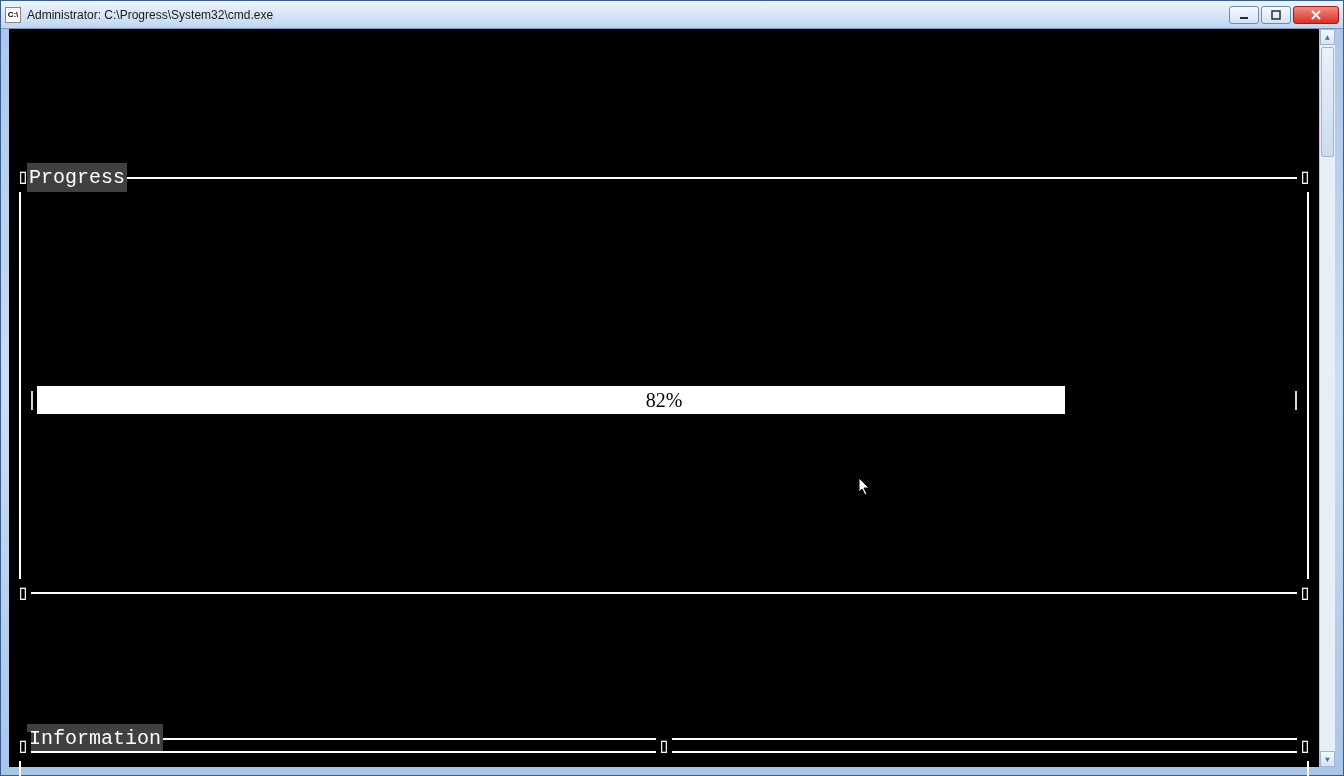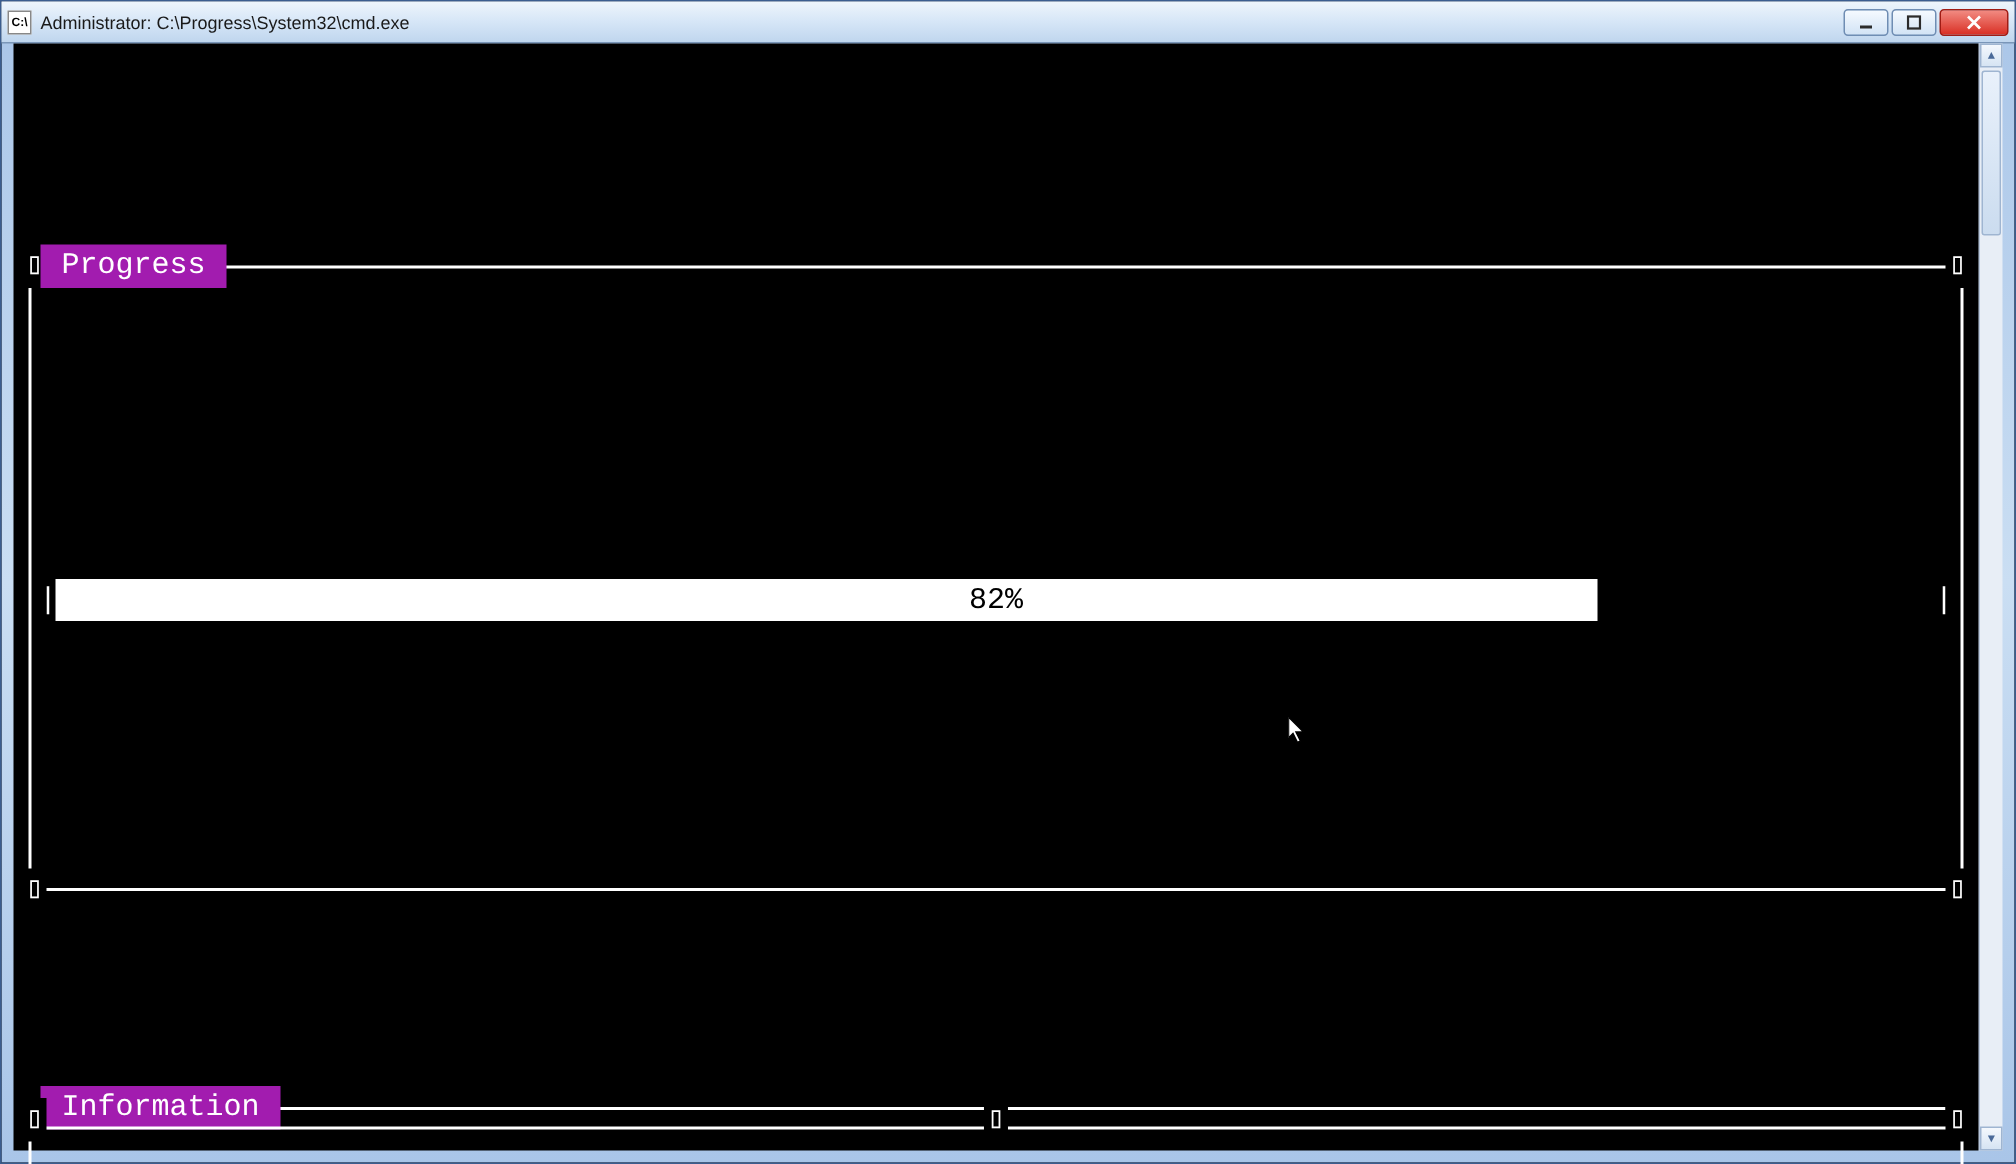--- a/index.html
+++ b/index.html
@@ -80,22 +80,22 @@
 
   
   .panel {
     position: relative;
     border: 2px solid #fff;
     margin-top: 14px;
   }
   .panel .legend {
     position: absolute;
     top: -16px; left: 6px;
-    background: #a21caf;
-    padding: 0 14px;
+    background: #404040;
+    padding: 0 2px;
     white-space: pre;
   }
   .panel .corner-glyph {
     position:absolute; background:#000; padding:0 2px;
   }
   .cgl-tl{ top:-16px; left:-6px;} .cgl-tr{ top:-16px; right:-6px;}
   .cgl-bl{ bottom:-16px; left:-6px;} .cgl-br{ bottom:-16px; right:-6px;}
 
   .progress-body { padding: 4px 6px 4px 6px; }
   .progress-bar-wrap { display:flex; align-items:stretch; height:28px; }
@@ -103,21 +103,21 @@
   .progress-track {
     flex:1; height:28px; position:relative;
   }
   .progress-fill {
     position:absolute; left:0; top:0; bottom:0;
     background:#fff;
   }
   .progress-text {
     position:absolute; left:0; right:0; top:0; bottom:0;
     display:flex; align-items:center; justify-content:center;
-    color:#000; font-weight:400;
+    color:#000; font-weight:400;font-family:Liberation Serif, serif;
   }
 
   .bottom-rule {
     position:absolute; left:12px; right:12px; bottom:14px;
     border-top:2px solid #fff;
   }
   .br-tl{position:absolute;bottom:6px;left:6px;background:#000;padding:0 2px;}
   .br-tr{position:absolute;bottom:6px;right:6px;background:#000;padding:0 2px;}
   .br-tm{position:absolute;bottom:6px;left:50%;transform:translateX(-50%);background:#000;padding:0 2px;}
 

